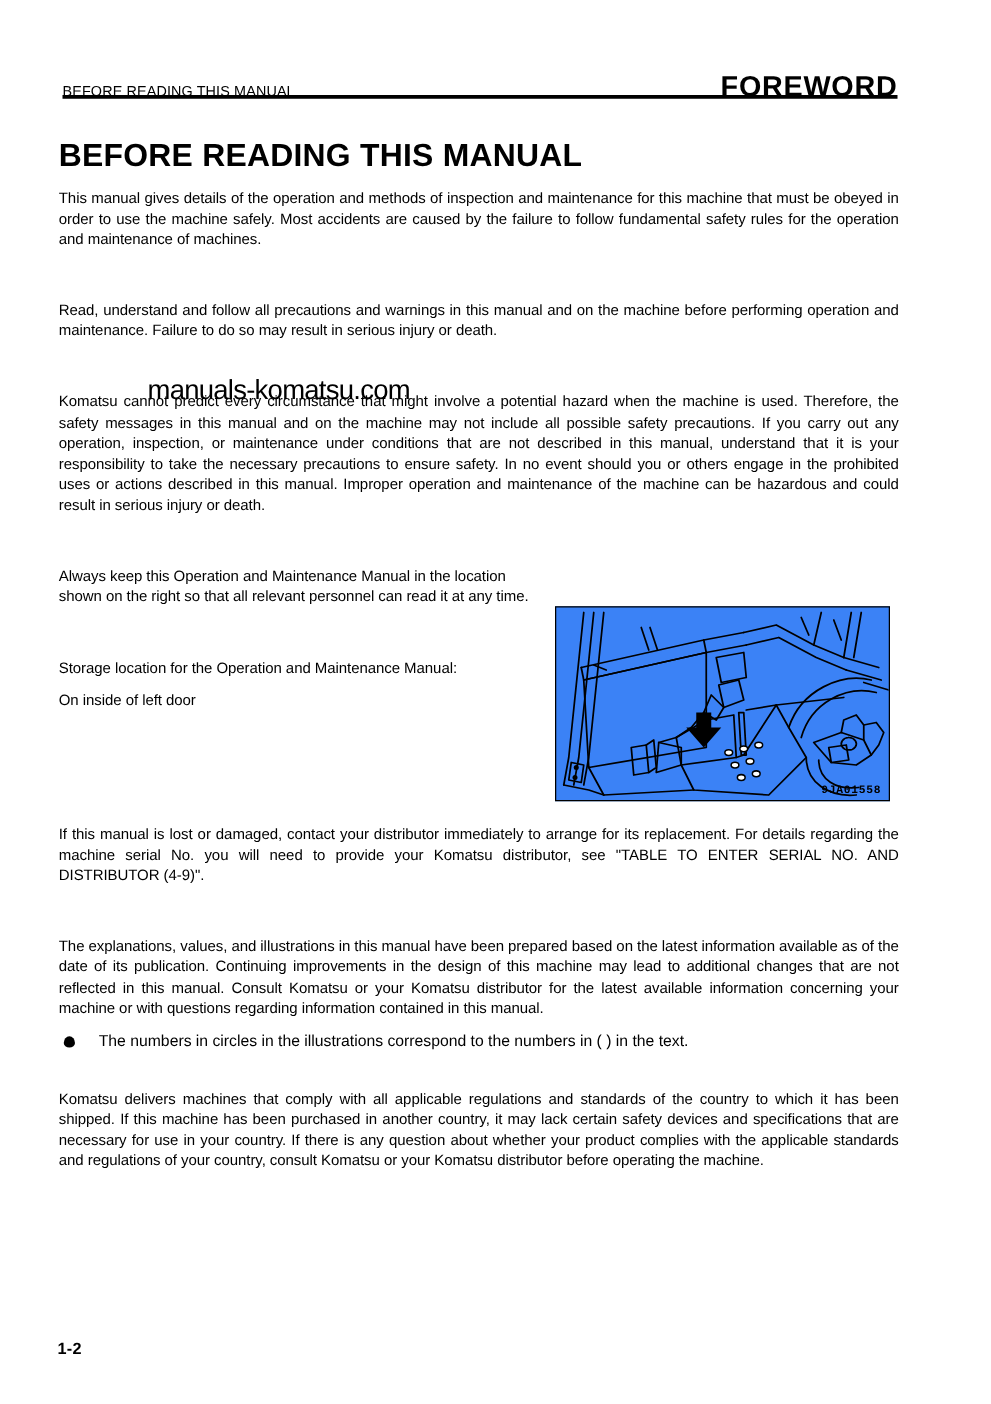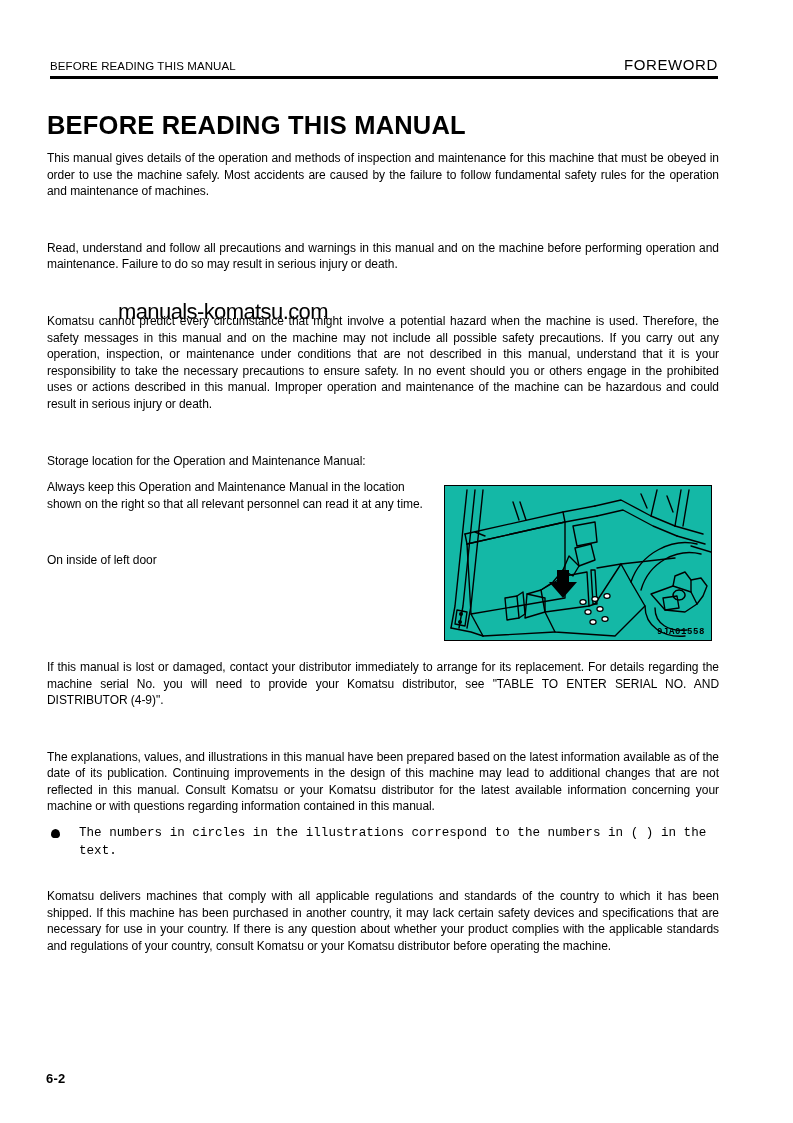--- a/index.html
+++ b/index.html
@@ -33,23 +33,24 @@
     display: flex;
     align-items: baseline;
     justify-content: space-between;
   }
   .header-left {
     font-size: 11.5px;
     letter-spacing: 0.1px;
     white-space: nowrap;
   }
   .header-right {
-    font-size: 15px;
+    font-size: 23px;
     letter-spacing: 0.6px;
     white-space: nowrap;
+    font-weight: bold;
   }
   .header-rule {
     position: absolute;
     left: 50px;
     top: 76px;
     width: 668px;
     height: 2.6px;
     background: #000000;
   }
 
@@ -84,21 +85,20 @@
   .para.narrow { width: 395px; text-align: left; }
   .para.nojust { text-align: left; }
 
   
   .bullet-item {
     position: relative;
     padding-left: 32px;
     font-size: 12.6px;
     line-height: 17.5px;
     margin: 0 0 0 0;
-    font-family: Liberation Mono, monospace;
   }
   .bullet-glyph {
     position: absolute;
     left: 4px;
     top: 4px;
     width: 9px;
     height: 9px;
     background: #000000;
     border-radius: 50% 50% 50% 50% / 60% 60% 40% 40%;
     transform: rotate(0deg);
@@ -120,21 +120,21 @@
   }
 
   
   .figure {
     position: absolute;
     left: 444px;
     top: 485px;
     width: 268px;
     height: 156px;
     border: 1.6px solid #000000;
-    background: #14b8a6;
+    background: #3b82f6;
     box-sizing: border-box;
     overflow: hidden;
   }
   .figure svg { display: block; }
   .figure-code {
     position: absolute;
     right: 6px;
     bottom: 3px;
     font-size: 9px;
     font-family: "Liberation Mono", monospace;
@@ -179,23 +179,23 @@
 
   <div class="content">
 
     <p class="para gap-xl">This manual gives details of the operation and methods of inspection and maintenance for this machine that must be obeyed in order to use the machine safely. Most accidents are caused by the failure to follow fundamental safety rules for the operation and maintenance of machines.</p>
 
     <p class="para gap-xl">Read, understand and follow all precautions and warnings in this manual and on the machine before performing operation and maintenance. Failure to do so may result in serious injury or death.</p>
 
     <p class="para gap-xl">Komatsu cannot predict every circumstance that might involve a potential hazard when the machine is used. Therefore, the safety messages in this manual and on the machine may not include all possible safety precautions. If you carry out any operation, inspection, or maintenance under conditions that are not described in this manual, understand that it is your responsibility to take the necessary precautions to ensure safety. In no event should you or others engage in the prohibited uses or actions described in this manual. Improper operation and maintenance of the machine can be hazardous and could result in serious injury or death.</p>
 
 
+    <p class="para narrow gap-xl">Always keep this Operation and Maintenance Manual in the location shown on the right so that all relevant personnel can read it at any time.</p>
+
     <p class="para narrow gap-sm">Storage location for the Operation and Maintenance Manual:</p>
-
-    <p class="para narrow gap-xl">Always keep this Operation and Maintenance Manual in the location shown on the right so that all relevant personnel can read it at any time.</p>
 
     <p class="para narrow" style="margin-bottom:90px;">On inside of left door</p>
 
     <p class="para gap-xl">If this manual is lost or damaged, contact your distributor immediately to arrange for its replacement. For details regarding the machine serial No. you will need to provide your Komatsu distributor, see "TABLE TO ENTER SERIAL NO. AND DISTRIBUTOR (4-9)".</p>
 
 
     <p class="para gap-sm">The explanations, values, and illustrations in this manual have been prepared based on the latest information available as of the date of its publication. Continuing improvements in the design of this machine may lead to additional changes that are not reflected in this manual. Consult Komatsu or your Komatsu distributor for the latest available information concerning your machine or with questions regarding information contained in this manual.</p>
 
     <div class="bullet-item">
       <span class="bullet-glyph"></span>
@@ -301,15 +301,15 @@
         <circle cx="15" cy="136" r="2"></circle>
       </g>
       <path d="M6 142 L26 146 L38 150"></path>
       <path d="M38 150 L110 146"></path>
     </svg>
     <span class="figure-code">9JA01558</span>
   </div>
 
   <div class="watermark">manuals-komatsu.com</div>
 
-  <div class="footer-page">6-2</div>
+  <div class="footer-page">1-2</div>
 
 </div>
 
 </body></html>

